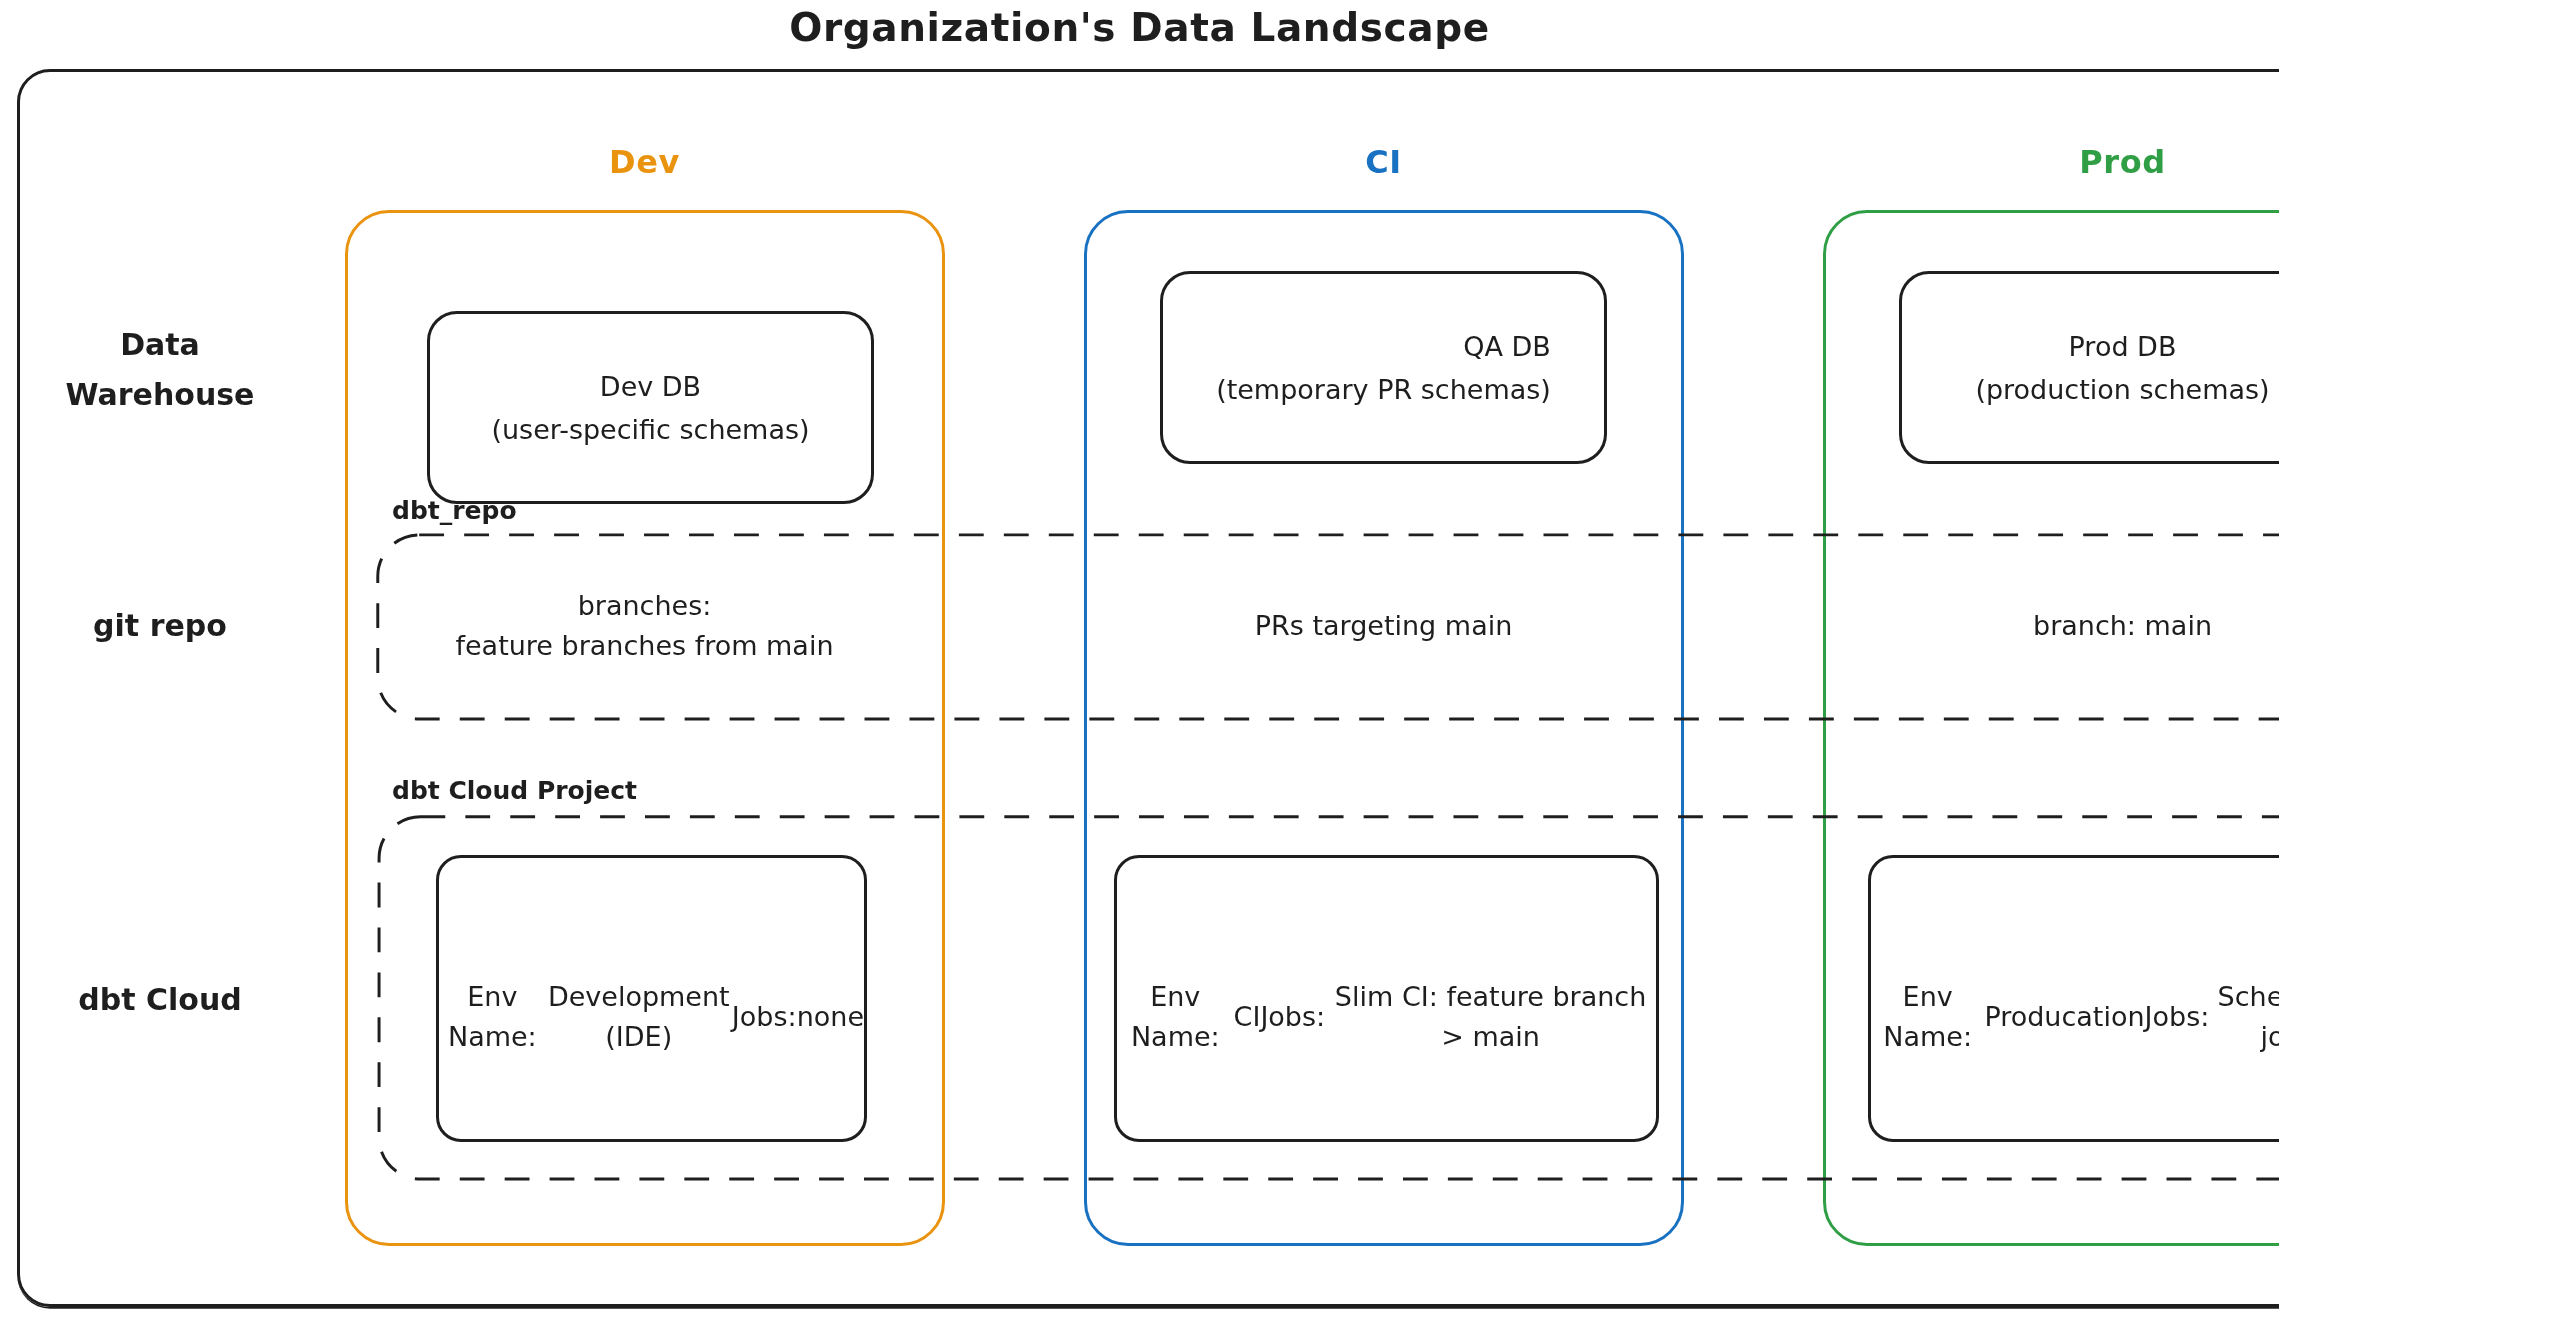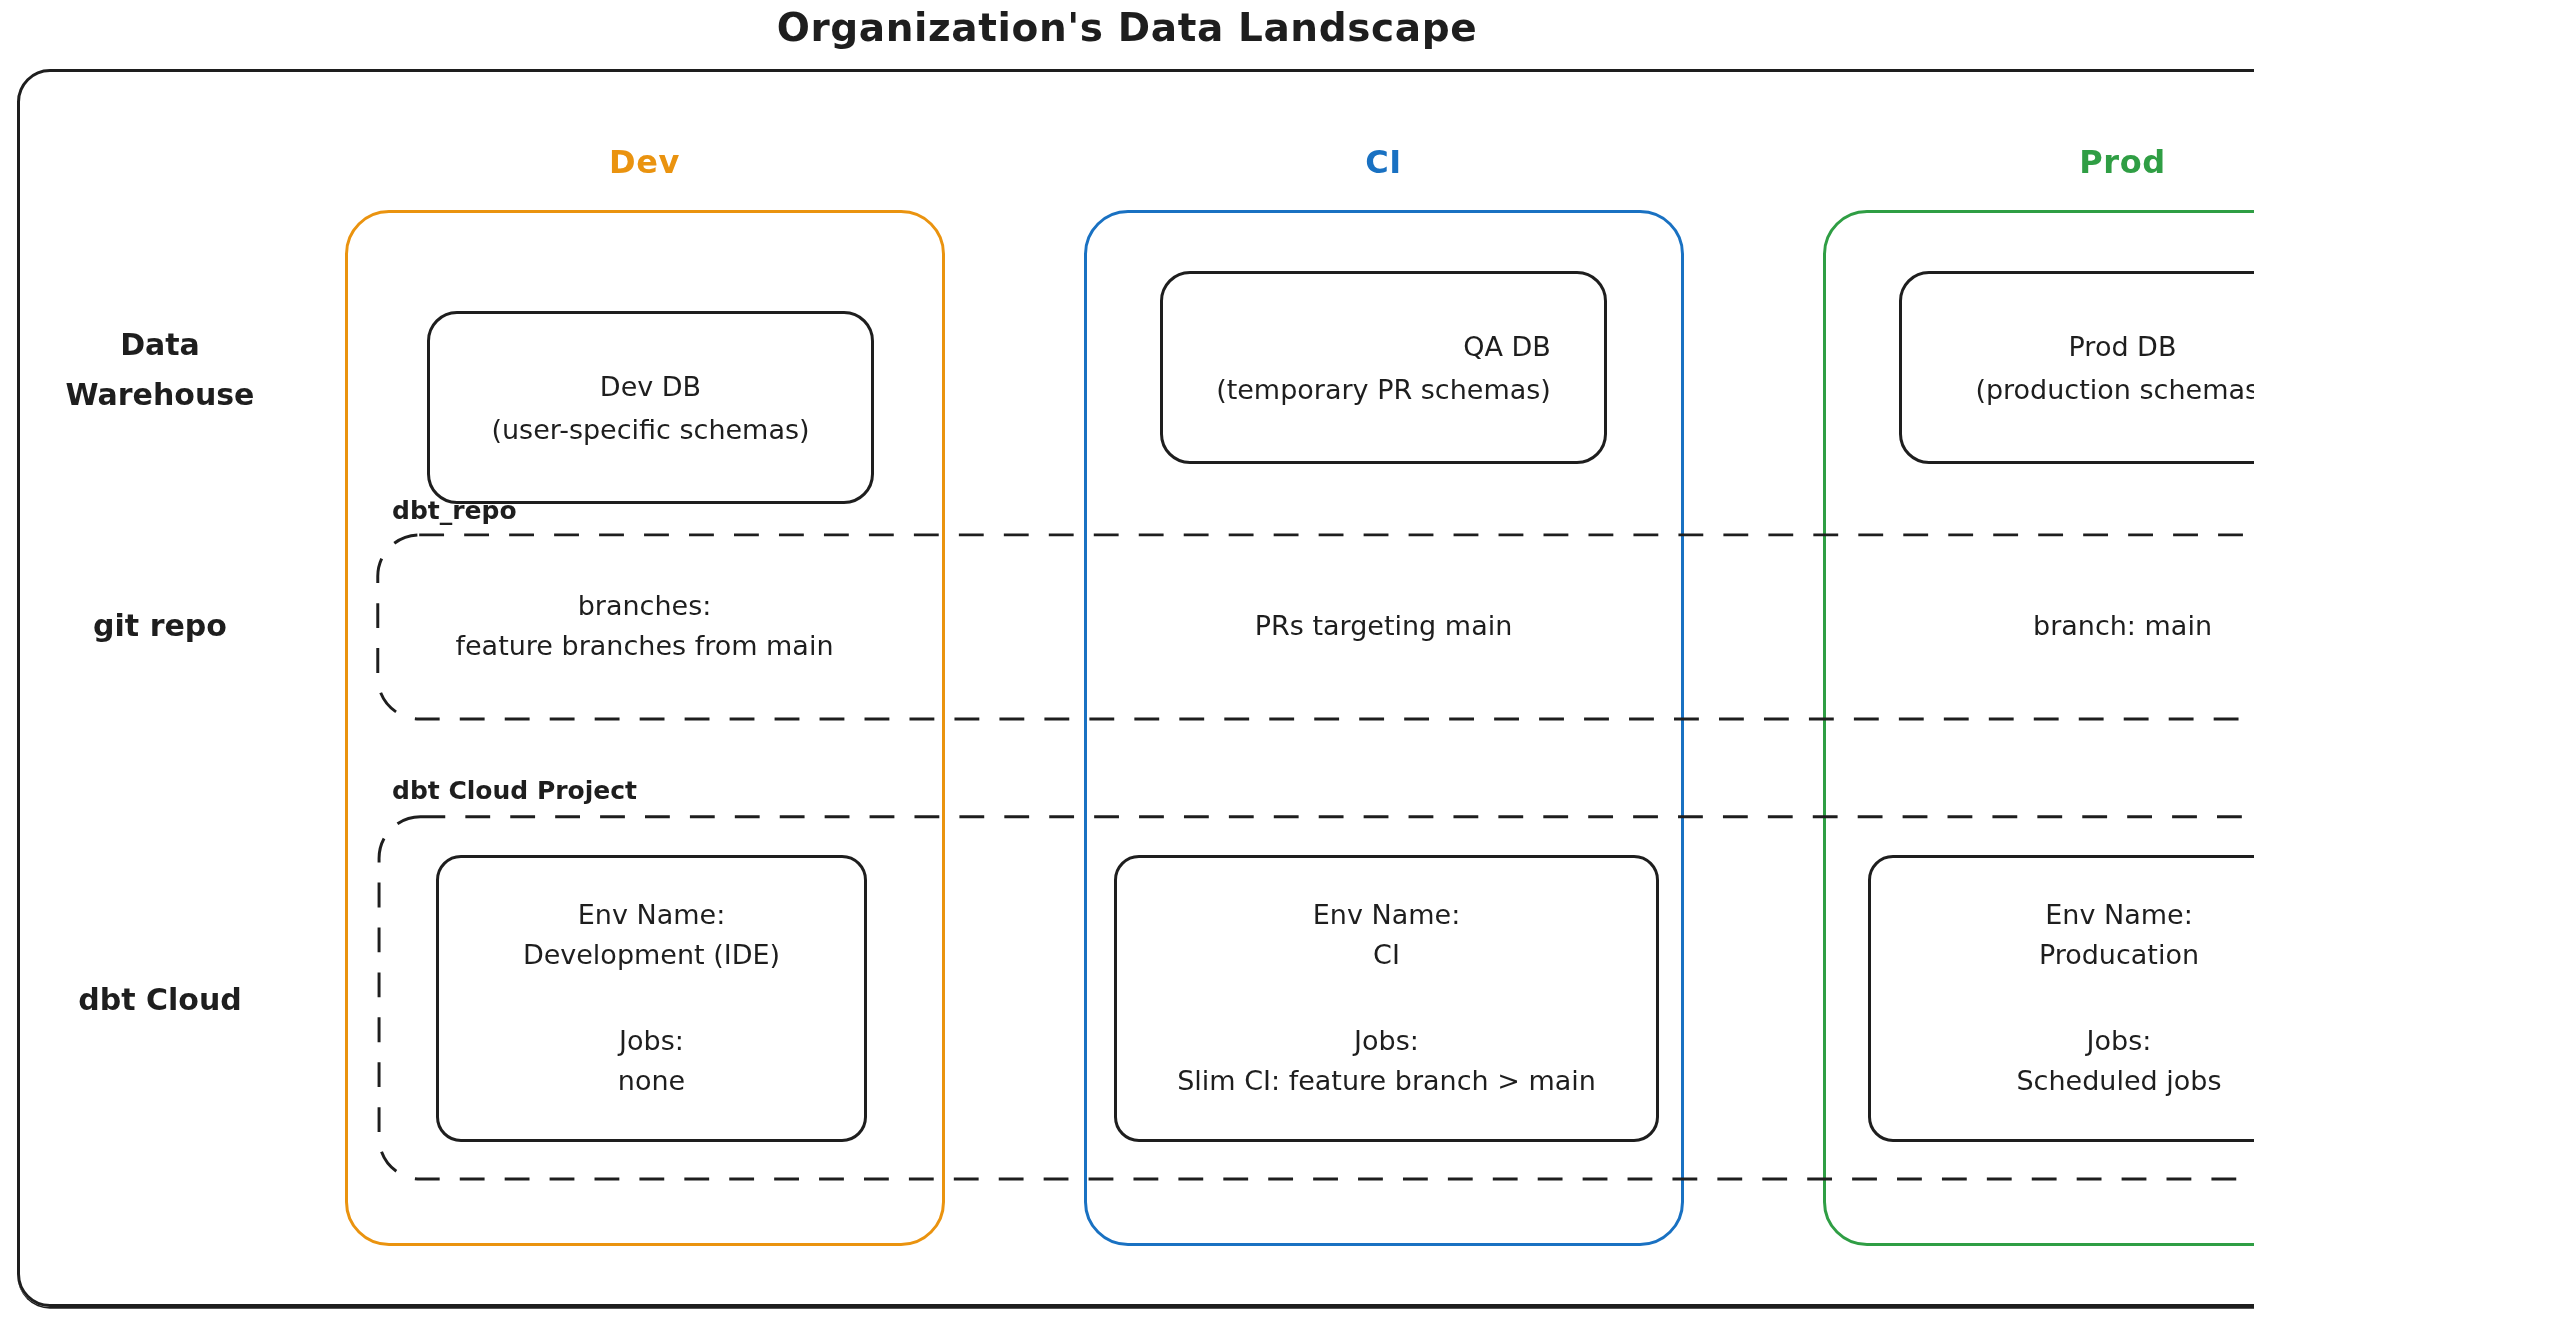--- a/index.html
+++ b/index.html
@@ -8,20 +8,21 @@
     background: #ffffff;
     font-family: "DejaVu Sans", sans-serif;
     color: #1e1e1e;
   }
   .canvas {
     position: relative;
     width: 2254px;
     height: 1317px;
     background: #ffffff;
     overflow: hidden;
+    padding-left: 25px;
   }
   .pre { white-space: pre-line; }
 
   .title {
     position: absolute;
     left: 0; right: 0; top: 4.7px;
     text-align: center;
     font-size: 39px;
     font-weight: 600;
     letter-spacing: 0.6px;
@@ -130,21 +131,21 @@
   .git-text.prod { left: 1823px; }
 
   .env-box {
     position: absolute;
     top: 855px;
     height: 244px;
     border: 3.6px solid #1e1e1e;
     border-radius: 25px;
     background: #ffffff;
     display: flex;
-    flex-direction: column;
+    flex-direction: row;
     align-items: center;
     padding-top: 37px;
     text-align: center;
     font-size: 27px;
     line-height: 40px;
   }
   .env-box.dev  { left: 436px;  width: 425px; }
   .env-box.ci   { left: 1114px; width: 539px; }
   .env-box.prod { left: 1868px; width: 496px; }
 

